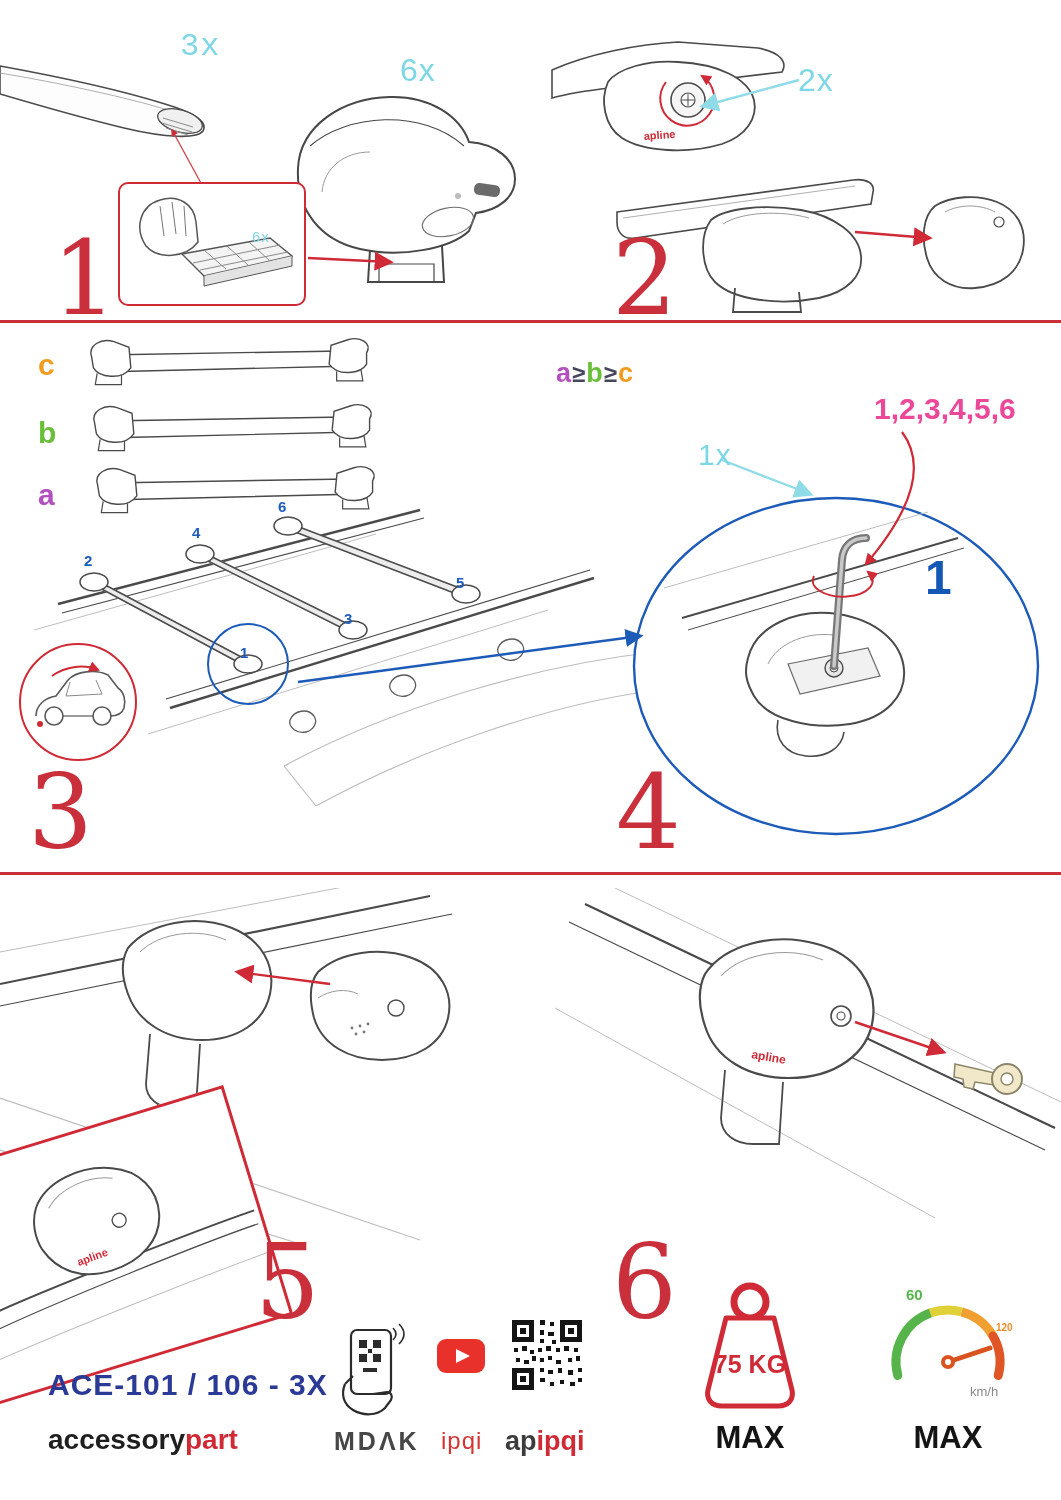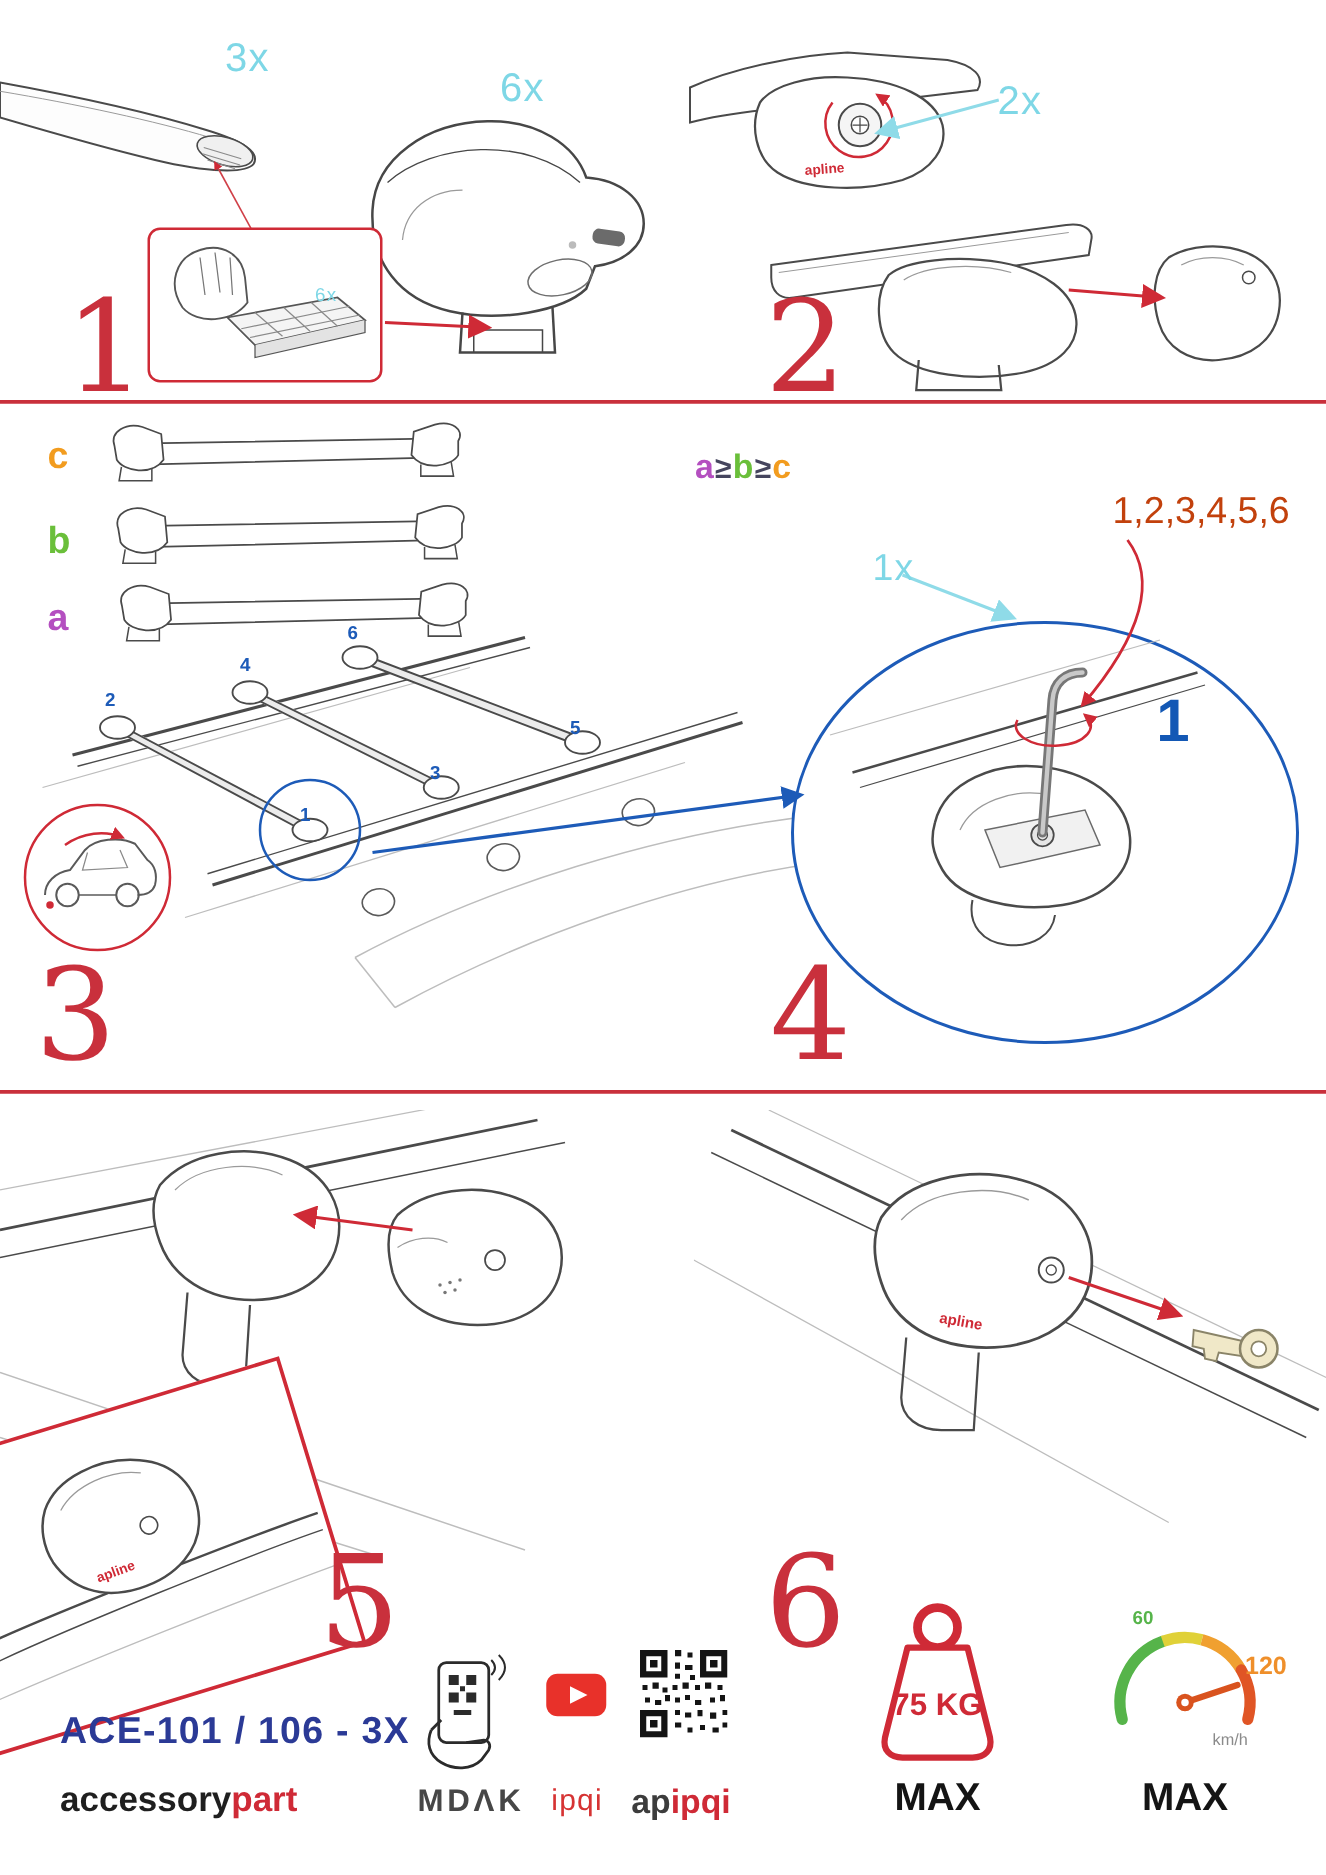--- a/index.html
+++ b/index.html
@@ -18,41 +18,41 @@
     letter-spacing:1px;
   }
   .qty.small { font-size:15px; }
   .divider { position:absolute; left:0; width:1061px; height:3px; background:#c9303c; }
   .pos { position:absolute; color:#1d5bb8; font-weight:700; font-size:15px; }
   .rule { position:absolute; font-size:27px; font-weight:700; letter-spacing:1px; white-space:nowrap; }
   .rule .ra { color:#b44fc0; } .rule .rb { color:#6abf3a; } .rule .rc { color:#f29c1f; }
   .rule .rg { color:#45455e; font-size:24px; }
   .bar-label { position:absolute; font-size:30px; font-weight:700; line-height:1; }
   .lab-c { color:#f29c1f; } .lab-b { color:#6abf3a; } .lab-a { color:#b44fc0; }
-  .sequence { position:absolute; color:#c2410c; font-size:30px; font-weight:400; white-space:nowrap;margin-left:16px; }
+  .sequence { position:absolute; color:#ec4899; font-size:30px; font-weight:700; white-space:nowrap; }
   .first-pos { position:absolute; color:#1358b5; font-size:48px; font-weight:700; }
   .inset-box {
     position:absolute; border:2px solid #cf2a36; border-radius:10px; background:#ffffff;
   }
   .inset-rot {
     position:absolute; border:3px solid #cf2a36; background:#ffffff;
     transform:rotate(-17deg);
   }
   
   .model-code { position:absolute; color:#2b3a96; font-size:30px; font-weight:700; letter-spacing:1px; white-space:nowrap; }
   .brand { position:absolute; font-size:28px; font-weight:700; white-space:nowrap; }
   .brand .b1 { color:#1f1f1f; } .brand .b2 { color:#cf2a36; }
   .logo-mdak { position:absolute; color:#474747; font-size:25px; font-weight:600; letter-spacing:3px; }
   .logo-ipqi { position:absolute; color:#d63333; font-size:24px; font-weight:500; letter-spacing:1px; }
   .logo-apline { position:absolute; font-size:27px; font-weight:700; }
   .logo-apline .a1 { color:#3c3c3c; } .logo-apline .a2 { color:#cf2a36; }
   .weight-text { position:absolute; width:116px; text-align:center; color:#cf2a36; font-size:25px; font-weight:700; white-space:nowrap; }
   .max-label { position:absolute; width:140px; text-align:center; color:#141414; font-size:31px; font-weight:700; }
   .speed-low  { position:absolute; color:#56b44a; font-size:15px; font-weight:700; }
-  .speed-high { position:absolute; color:#ef8f2a; font-size:20px; font-weight:700; }
+  .speed-high { position:absolute; color:#ef8f2a; font-size:10px; font-weight:700; }
   .speed-unit { position:absolute; color:#8a8a8a; font-size:13px; }
   svg { display:block; }
 </style>
 </head>
 <body>
 
 <div class="page">
 
   <svg width="0" height="0" class="abs" aria-hidden="true">
     <defs>
@@ -64,21 +64,21 @@
         </marker>
       <marker id="arrC" viewBox="0 0 10 10" markerWidth="8" markerHeight="8" refX="8" refY="5" orient="auto-start-reverse">
           <path d="M0 0L10 5L0 10z" fill="#8fdbe8"></path>
         </marker>
       <marker id="arrB" viewBox="0 0 10 10" markerWidth="7" markerHeight="7" refX="8" refY="5" orient="auto-start-reverse">
           <path d="M0 0L10 5L0 10z" fill="#1d5bb8"></path>
         </marker>
     </defs>
   </svg>
 
-  <span class="qty" style="left:180px; top:28px;">3x</span>
+  <span class="qty" style="left:180px; top:28px;font-family:Liberation Mono, monospace;">3x</span>
   <span class="qty" style="left:400px; top:52px;">6x</span>
 
   <svg class="abs" style="left:0; top:40px;" width="255" height="100" viewBox="0 0 255 100">
     <path d="M0 26 C55 36 120 50 165 64 C195 73 208 82 203 91 C197 99 166 98 124 88 C82 78 34 64 0 54 Z" fill="#fdfdfd" stroke="#4a4a4a" stroke-width="1.6"></path>
     <path d="M0 33 C60 43 125 57 168 70" fill="none" stroke="#9a9a9a" stroke-width="0.8"></path>
     <ellipse cx="180" cy="81" rx="23" ry="11" transform="rotate(16 180 81)" fill="#f0f0f0" stroke="#4a4a4a" stroke-width="1.3"></ellipse>
     <path d="M163 78 l30 9 M162 83 l30 9 M166 88 l22 7" stroke="#8a8a8a" stroke-width="1" fill="none"></path>
   </svg>
 
   <svg class="abs" style="left:148px; top:118px;" width="80" height="85">

